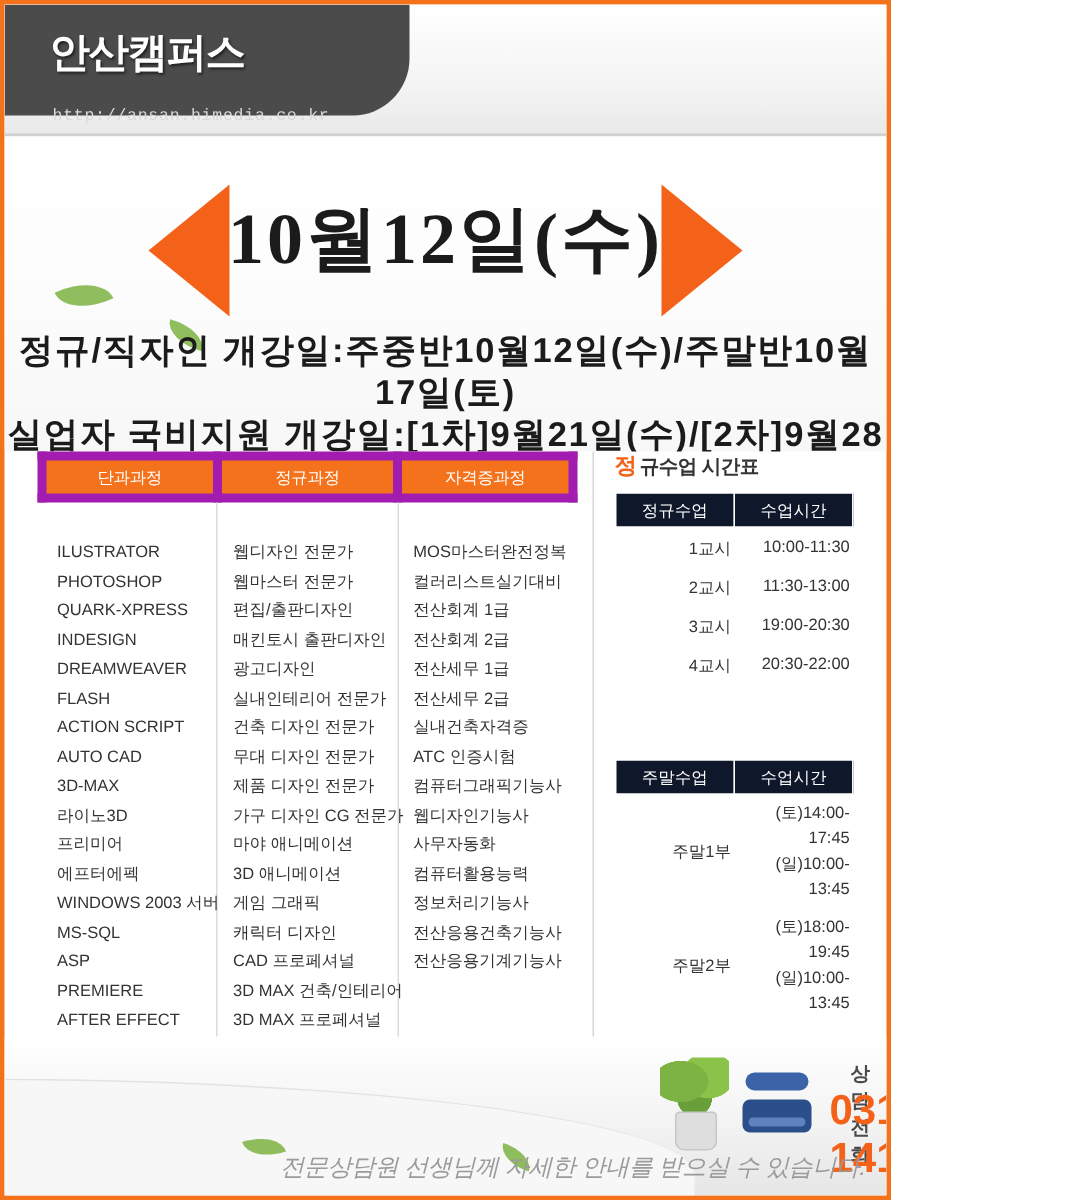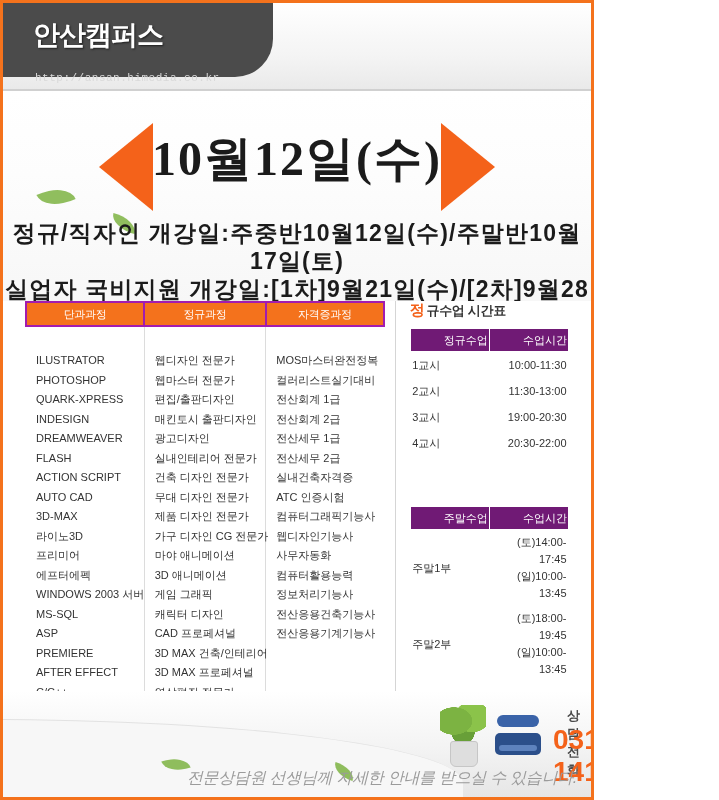--- a/index.html
+++ b/index.html
@@ -152,21 +152,21 @@
     border-collapse: collapse;
     width: 100%;
     table-layout: fixed;
   }
   table.courses th {
     background: #f4721c;
     color: #ffffff;
     font-size: 11px;
     font-weight: normal;
     height: 20px;
-    border: 2px solid #a21caf;
+    border: 6px solid #a21caf;
     letter-spacing: -0.3px;
   }
   table.courses td {
     vertical-align: top;
     padding: 24px 4px 10px 10px;
     font-size: 11px;
     color: #333333;
     border-right: 1px solid #dcdcdc;
     line-height: 19.5px;
   }
@@ -175,36 +175,35 @@
   .cell-list { margin: 0; padding: 0; list-style: none; }
   .cell-list li { white-space: nowrap; }
 
   table.schedule {
     border-collapse: collapse;
     width: 100%;
     table-layout: fixed;
     margin-bottom: 14px;
   }
   table.schedule th {
-    background: #701a75;
+    background: #0f172a;
     color: #ffffff;
     font-size: 11px;
     font-weight: normal;
     height: 20px;
     border: 1px solid #ffffff;
-    text-align: right;
   }
   table.schedule td {
     font-size: 11px;
     color: #333333;
     padding: 4px 2px;
     text-align: right;
     height: 18px;
   }
-  table.schedule td.left { text-align: left; }
+  table.schedule td.left { text-align: right; }
   .sched-spacer { height: 36px; }
   .wk-row td { line-height: 17px; }
 
   
   .footer {
     position: absolute;
     left: 0; right: 0; bottom: 0;
     height: 106px;
     background: linear-gradient(to bottom, #ffffff 0%, #f3f3f3 55%, #e6e6e6 100%);
     overflow: hidden;

